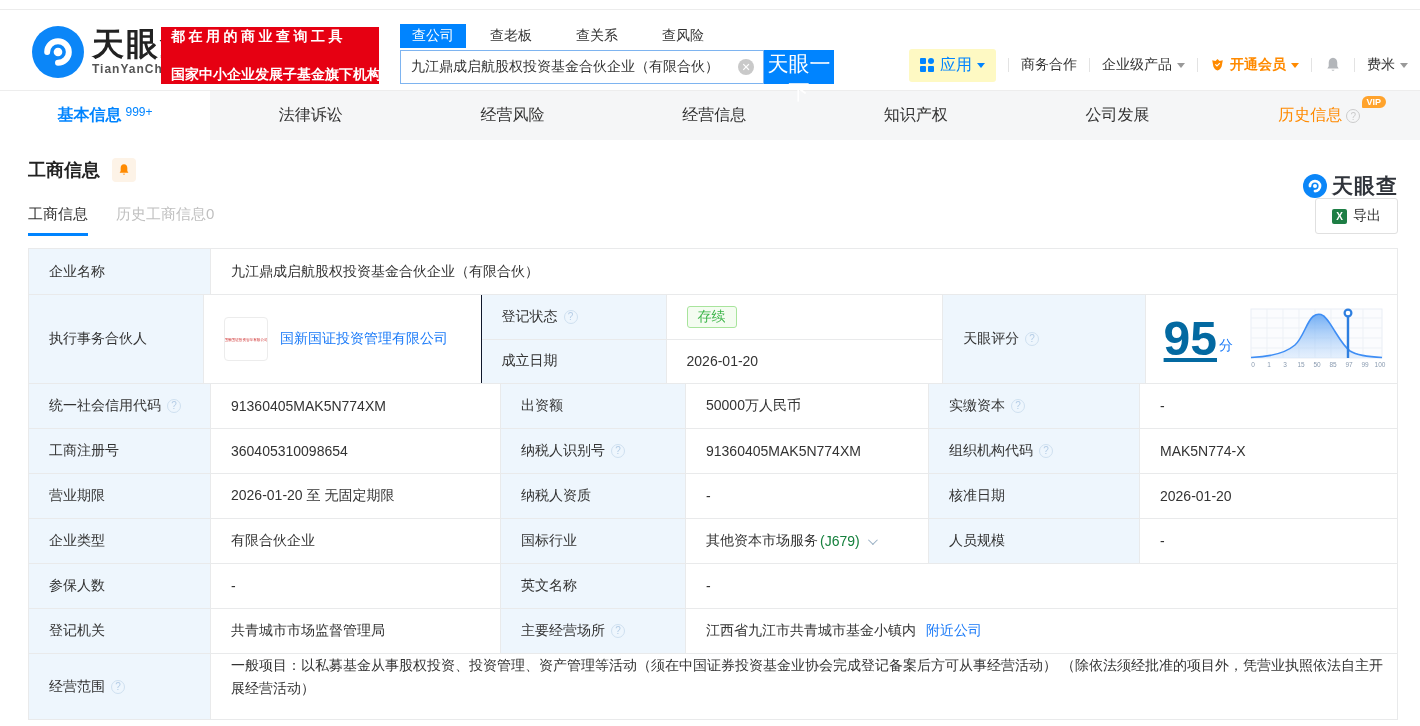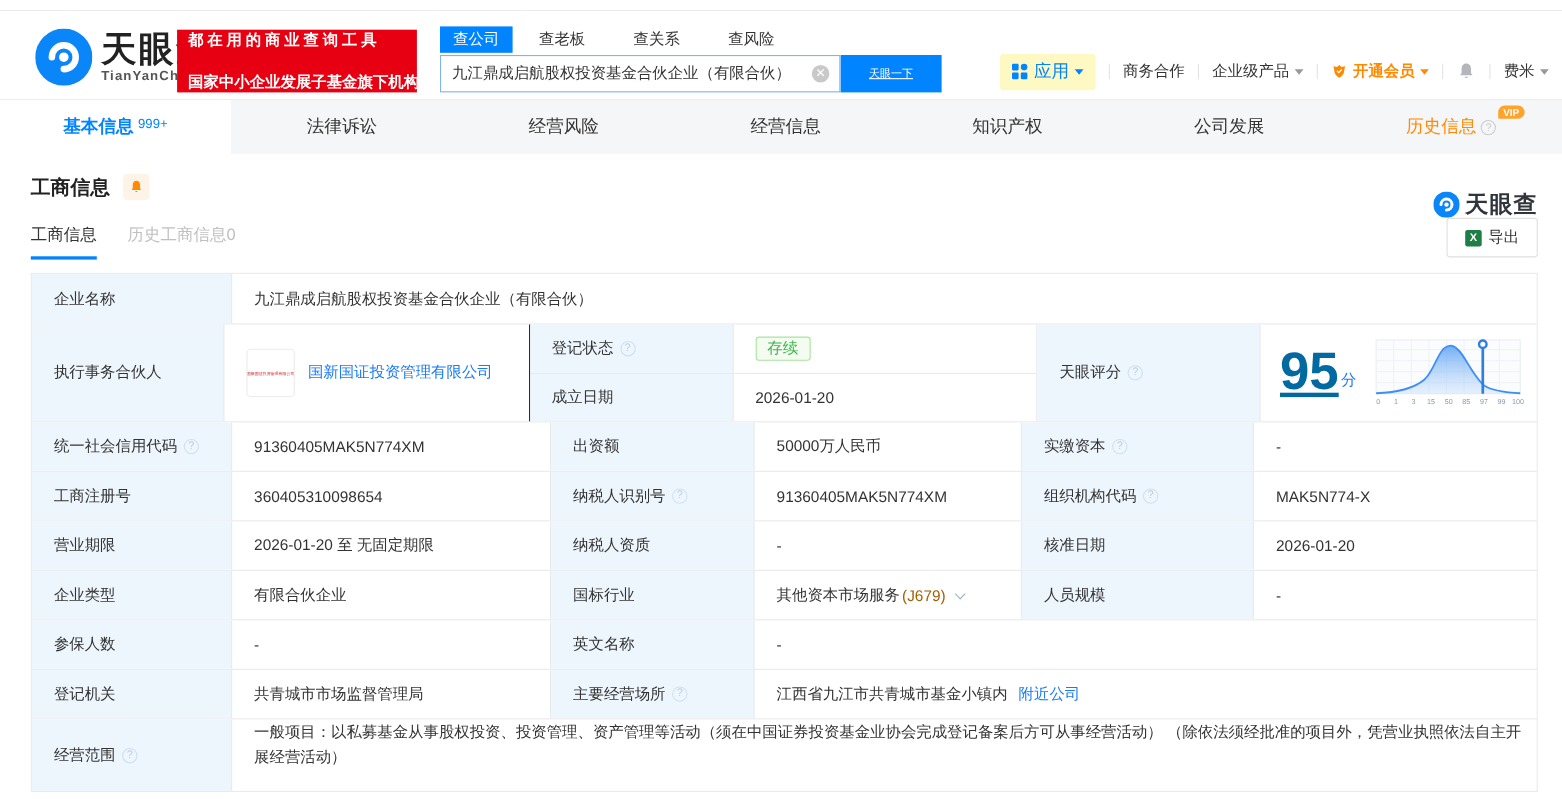--- a/index.html
+++ b/index.html
@@ -21,21 +21,21 @@
 
   .search-block { position:absolute; left:400px; top:14px; }
   .search-tabs { display:flex; align-items:center; height:24px; }
   .search-tab { font-size:14px; color:#333; margin-right:24px; cursor:pointer; padding:2px 10px; }
   .search-tab.active { background:#0084ff; color:#fff; margin-right:14px; padding:3px 12px; }
   .search-row { display:flex; margin-top:2px; }
   .search-input-wrap { position:relative; width:364px; height:34px; }
   .search-input { width:100%; height:100%; border:1px solid #7eb4f0; padding:0 34px 0 10px; font-size:14px; color:#333; outline:none; font-family:inherit; }
   .clear-icon { position:absolute; right:10px; top:9px; width:16px; height:16px; border-radius:50%; background:#c9c9c9; color:#fff;
                 font-size:11px; line-height:16px; text-align:center; cursor:pointer; }
-  .search-btn { width:92px; height:34px; background:#0084ff; color:#fff; border:none; font-size:10px; cursor:pointer; font-family:inherit;text-decoration:underline; }
+  .search-btn { width:70px; height:34px; background:#0084ff; color:#fff; border:none; font-size:21px; cursor:pointer; font-family:inherit; }
 
   .head-menu { position:absolute; right:12px; top:38px; height:34px; display:flex; align-items:center; }
   .menu-sep { width:1px; height:14px; background:#e3e3e3; margin:0 12px; }
   .menu-item { font-size:14px; color:#333; display:flex; align-items:center; cursor:pointer; white-space:nowrap; }
   .apps-chip { background:#fef9c3; border-radius:3px; padding:6px 11px; color:#0084ff; display:flex; align-items:center; cursor:pointer; }
   .apps-chip .grid-icon { display:grid; grid-template-columns:6px 6px; grid-gap:2px; margin-right:6px; }
   .apps-chip .grid-icon i { width:6px; height:6px; background:#0084ff; border-radius:1px; }
   .apps-chip .grid-icon i.dot { border-radius:50%; }
   .caret { width:0; height:0; border-left:4px solid transparent; border-right:4px solid transparent; border-top:5px solid #999; margin-left:5px; }
   .caret.blue { border-top-color:#0084ff; }
@@ -88,21 +88,21 @@
             line-height:12px; text-align:center; margin-left:6px; flex:0 0 14px; cursor:pointer; }
   .link { color:#1a7af8; cursor:pointer; text-decoration:none; }
   .status-badge { display:inline-block; border:1px solid #a8e49c; background:#f4fcf1; color:#3db54a; padding:1px 10px; border-radius:3px; font-size:14px; }
   .nested { width:485px; display:flex; flex-direction:column; border-right:1px solid #e9eaeb; }
   .nested .n-row { display:flex; flex:1; }
   .nested .n-row:first-child { border-bottom:1px solid #e9eaeb; }
   .partner-cell { width:290px; border-right:1px solid #0f172a; display:flex; align-items:center; padding:0 14px 0 20px; }
   .partner-logo { width:44px; height:44px; border:1px solid #ececec; border-radius:4px; background:#fff; display:flex; align-items:center;
                   justify-content:center; margin-right:12px; flex:0 0 44px; overflow:hidden; }
   .partner-logo span { font-size:4px; color:#c22; transform:scale(0.9); white-space:nowrap; }
-  .code-suffix { color:#a16207; margin-left:2px; }
+  .code-suffix { color:#15803d; margin-left:2px; }
   .chev { width:7px; height:7px; border-right:1.5px solid #9ab0c4; border-bottom:1.5px solid #9ab0c4; transform:rotate(45deg) translateY(-2px);
           display:inline-block; margin-left:8px; cursor:pointer; }
   .scope-text { line-height:23px; padding-top:0; }
 
   .score-cell { flex:1; display:flex; align-items:center; justify-content:flex-start; padding:0 10px 0 18px; }
   .score-num { font-size:48px; font-weight:bold; color:#0369a1; line-height:38px;text-decoration:underline; }
   .score-unit { font-size:14px; color:#1a7af8; margin:14px 0 0 2px; }
   .score-chart { margin-left:14px; }
 </style>
 </head>

